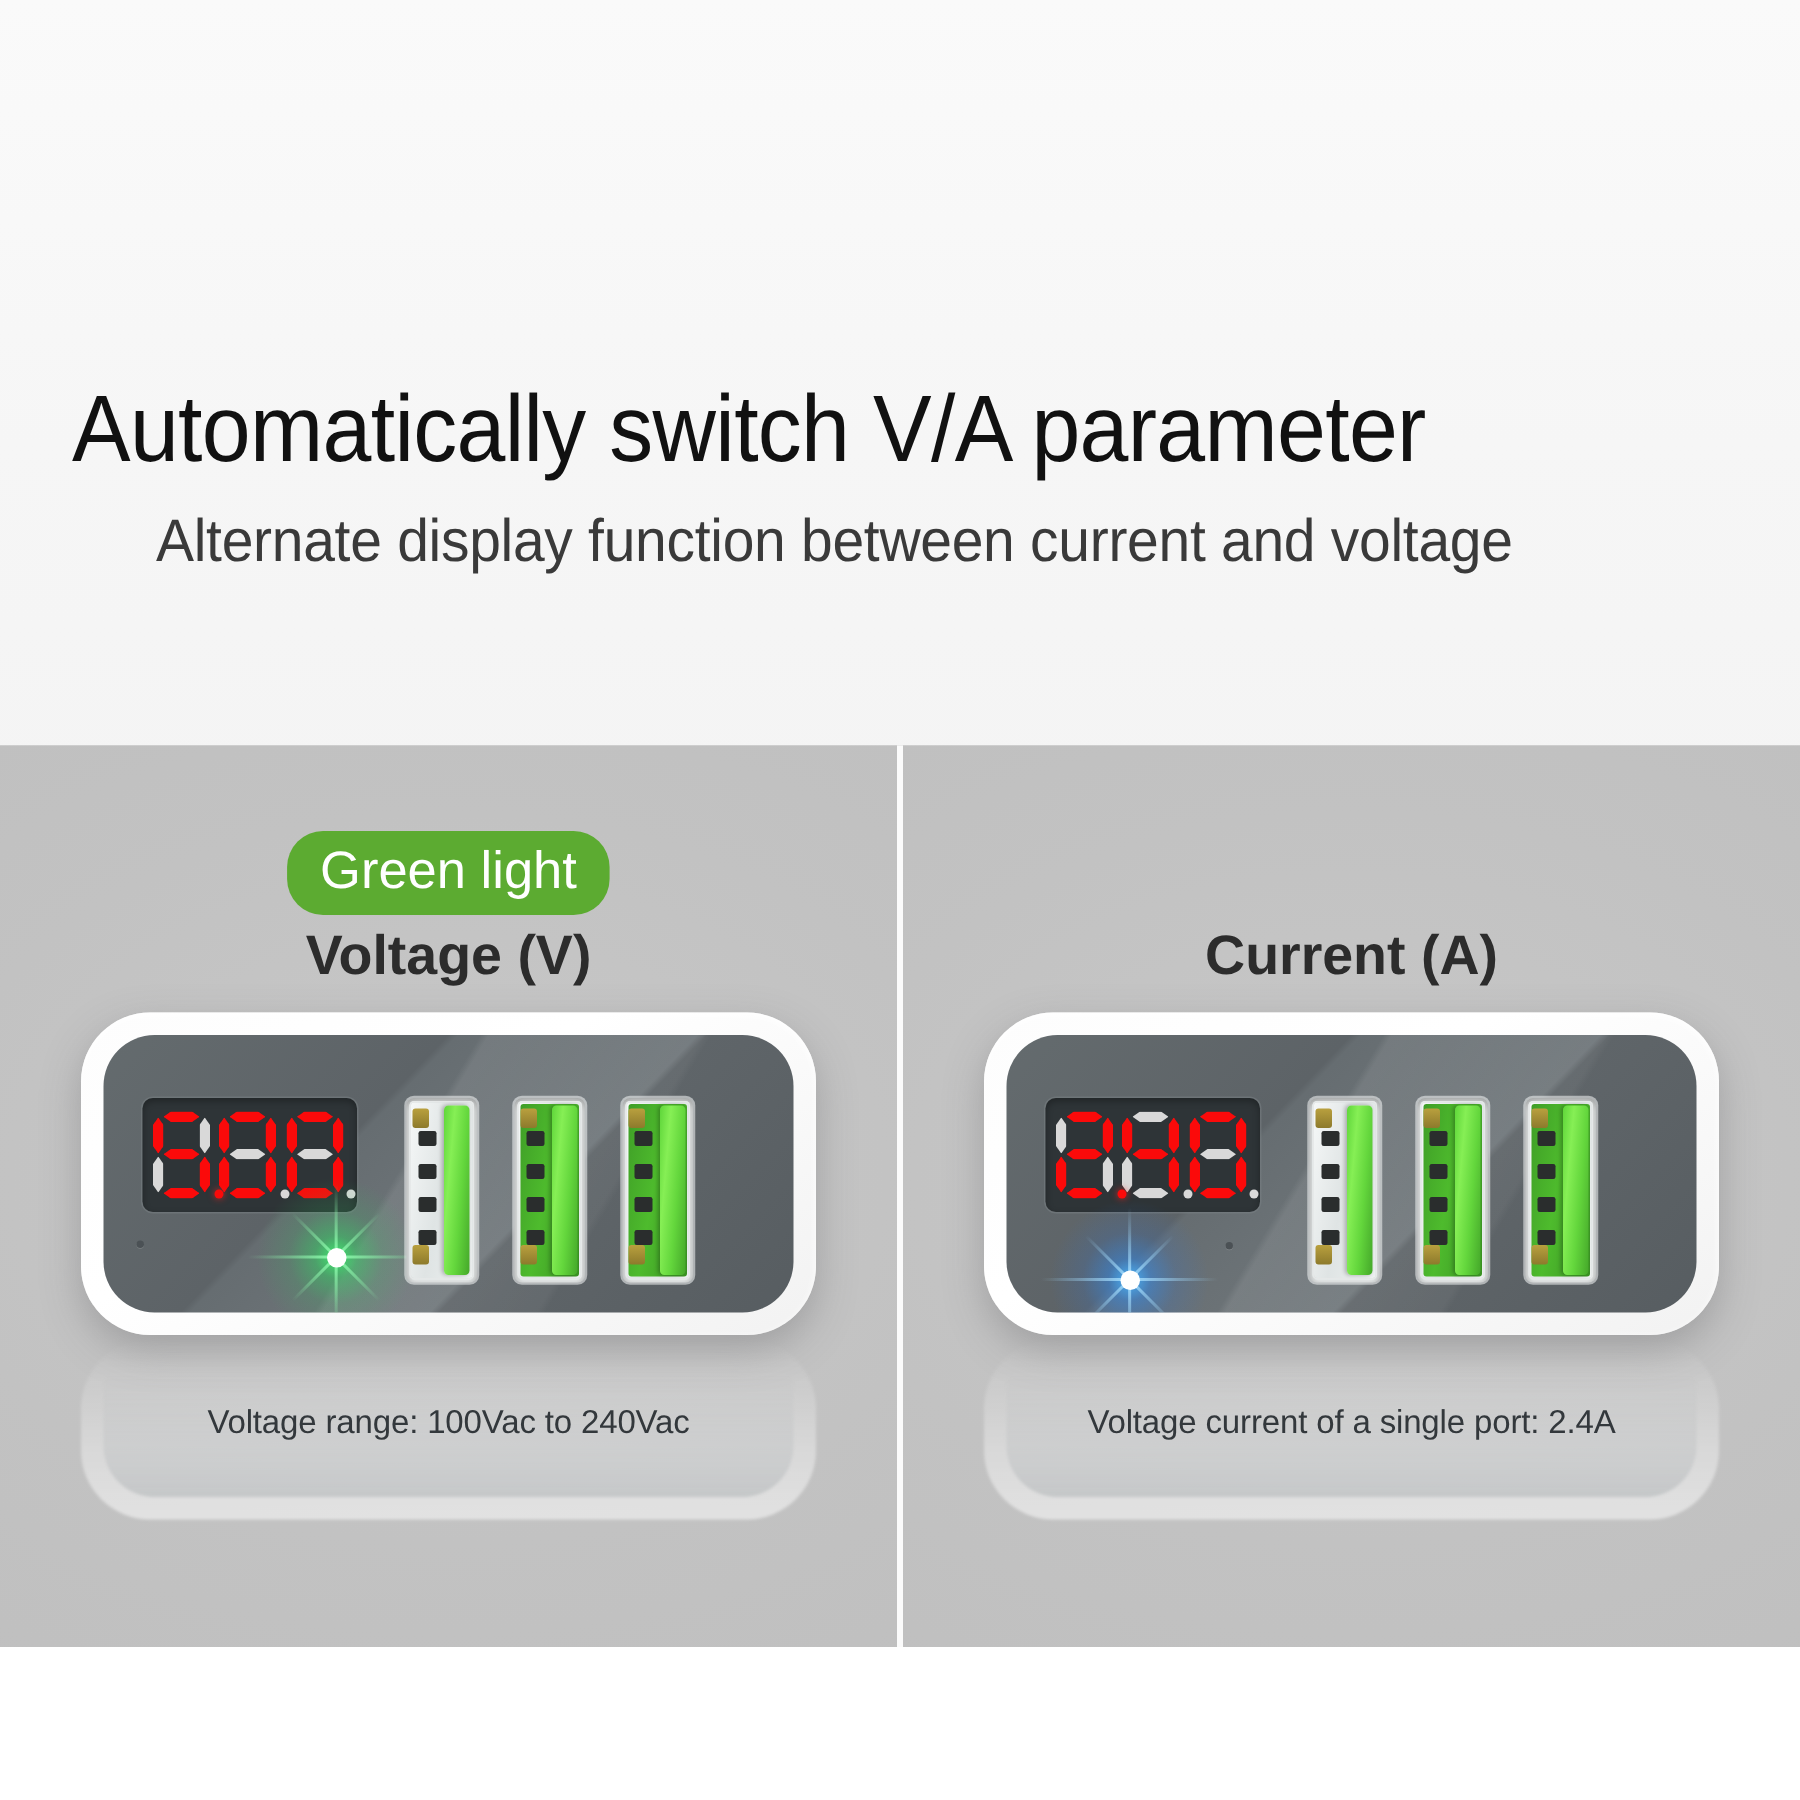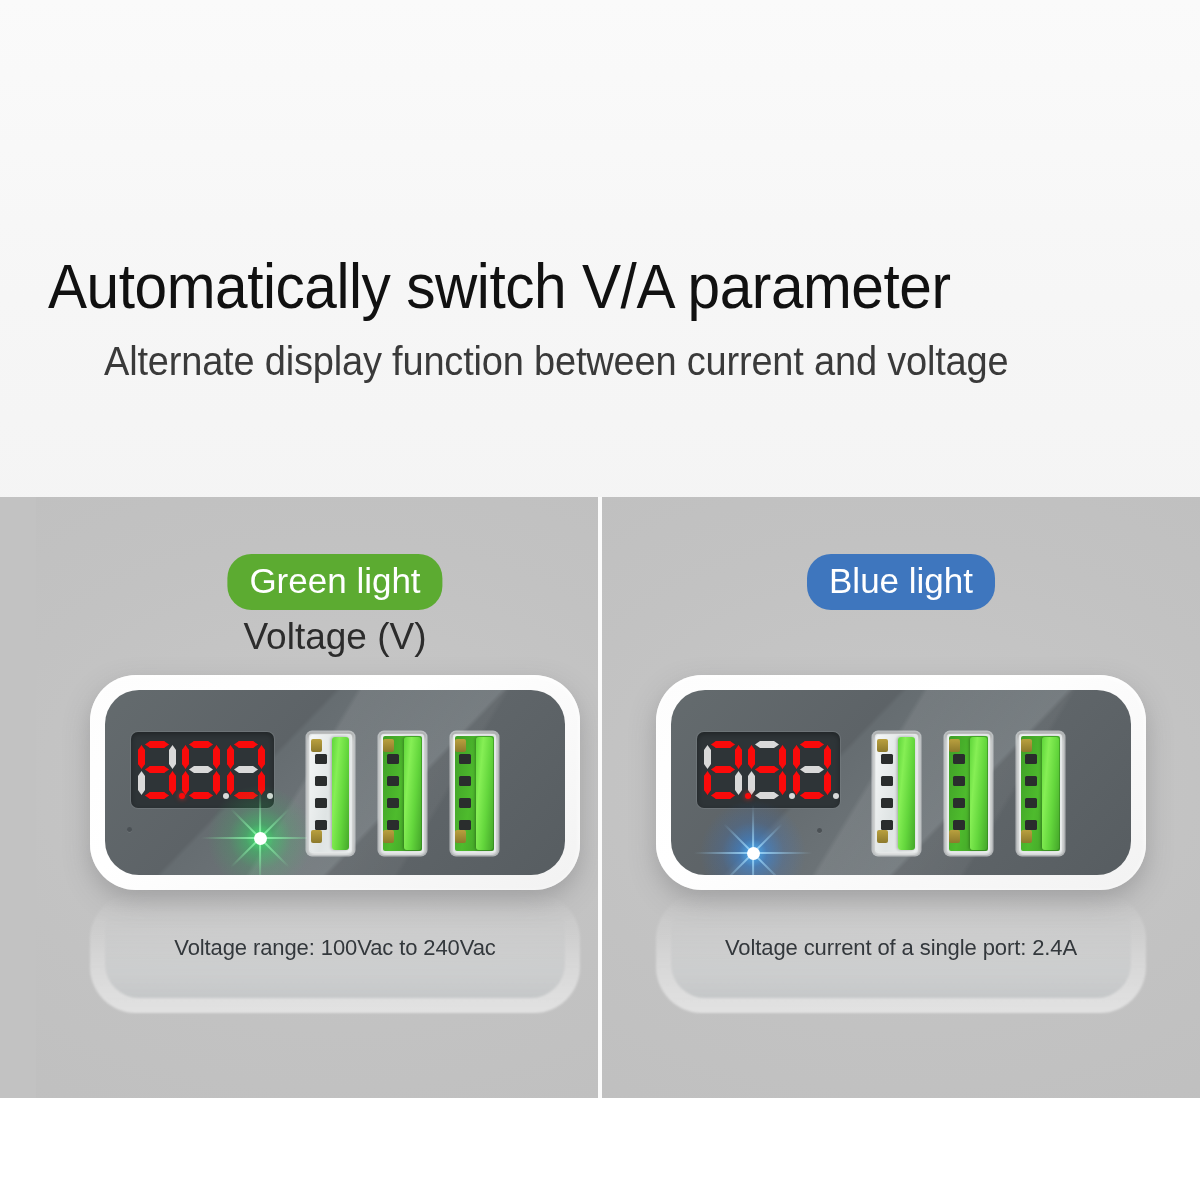--- a/index.html
+++ b/index.html
@@ -34,39 +34,39 @@
   
   .panels{
     position:absolute; left:0; top:497px; width:1200px; height:601px;
     background:#c2c2c2;
   }
   .panel{
     position:absolute; top:0; width:598px; height:601px;
     background:radial-gradient(ellipse 130% 90% at 50% 48%,#c8c8c8 0%,#c2c2c2 45%,#bdbdbd 100%);
     overflow:hidden;
   }
-  .panel.left{ left:0;margin-left:36px; }
+  .panel.left{ left:0; }
   .panel.right{ left:602px; }
   .panel-divider{
     position:absolute; left:598px; top:0; width:4px; height:601px;
     background:#fbfbfb;
   }
 
   
   .badge{
     position:absolute; top:57px; left:50%; transform:translateX(-50%);
     padding:7px 22px 9px; border-radius:24px;
     font-size:35px; line-height:40px; color:#ffffff; font-weight:400;
     white-space:nowrap;
   }
   .badge.green{ background:#5cab31; }
   .badge.blue{  background:#3e76be; }
   .sublabel{
     position:absolute; top:117px; left:50%; transform:translateX(-50%);
-    font-size:37px; line-height:46px; color:#2c2c2c; font-weight:400;
+    font-size:37px; line-height:46px; color:#2c2c2c; font-weight:700;
     white-space:nowrap;
   }
 
   
   .device-wrap{
     position:absolute; left:50%; transform:translateX(-50%);
     top:178px; width:490px; height:215px;
   }
   .device{
     position:absolute; inset:0;
@@ -326,21 +326,21 @@
           </div>
         </div>
       </div>
     </div>
 
     <div class="caption">Voltage range: 100Vac to 240Vac</div>
   </div>
 
   <div class="panel right">
 
-    <div class="badge blue">Blue light</div>
+    <div class="sublabel">Current (A)</div>
 
     <div class="reflection">
       <div class="reflection-face"></div>
     </div>
 
     <div class="device-wrap">
       <div class="device">
         <div class="device-face">
           <div class="face-gloss"></div>
 

